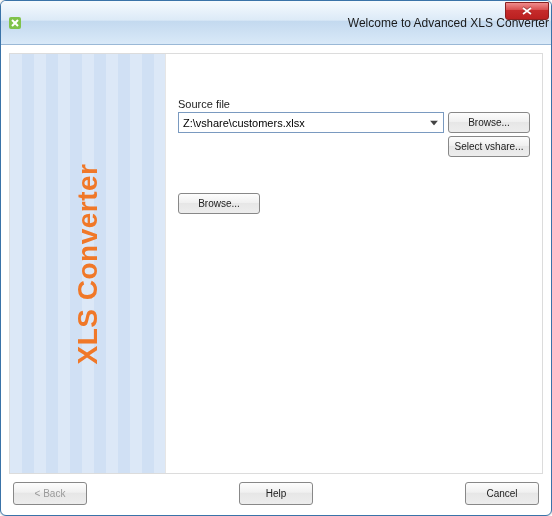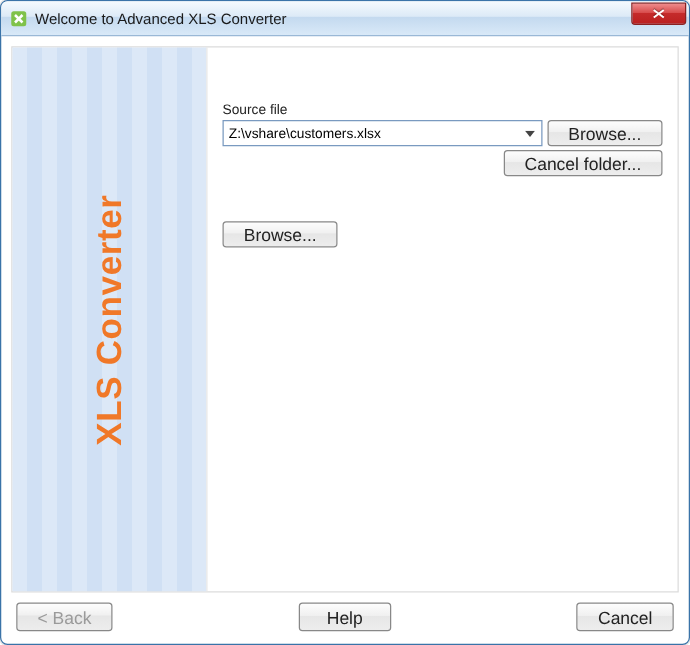--- a/index.html
+++ b/index.html
@@ -16,27 +16,28 @@
   height: 516px;
   border: 1px solid #3a73a8;
   border-radius: 6px;
   overflow: hidden;
   background: #fff;
   display: flex;
   flex-direction: column;
   box-shadow: 0 0 0 1px rgba(0,0,0,0.1);
 }
 .titlebar {
-  height: 28px;
+  height: 44px;
   background: linear-gradient(to bottom, #f5fafe 0%, #dceaf7 45%, #c3d9ef 46%, #d9e9f8 100%);
   border-bottom: 1px solid #9ab8d6;
   display: flex;
   align-items: center;
   padding: 0 2px 0 6px;
   position: relative;
+  justify-content: space-between;
 }
 .titlebar .app-icon {
   width: 16px; height: 16px;
   margin-right: 5px;
   display: flex; align-items: center; justify-content: center;
 }
 .titlebar .title {
   color: #1a1a1a;
   font-size: 12px;
 }
@@ -112,25 +113,25 @@
 .combo .arrow {
   position: absolute;
   right: 2px; top: 50%;
   transform: translateY(-50%);
   width: 14px; height: 15px;
   display: flex; align-items: center; justify-content: center;
 }
 .btn {
   height: 21px;
   min-width: 82px;
-  padding: 0 16px;
+  padding: 0 0;
   background: linear-gradient(to bottom, #fdfdfd 0%, #f0f0f0 45%, #e6e6e6 46%, #ededed 100%);
   border: 1px solid #888;
   border-radius: 3px;
-  font-size: 14px;
+  font-size: 10px;
   font-family: inherit;
   color: #222;
   cursor: pointer;
   display: inline-flex;
   align-items: center;
   justify-content: center;
 }
 .btn:disabled {
   color: #9a9a9a;
   cursor: default;
@@ -182,21 +183,21 @@
               <span>Z:\vshare\customers.xlsx</span>
               <span class="arrow">
                 <svg width="8" height="5" viewBox="0 0 8 5">
                     <path d="M0 0 L8 0 L4 5 Z" fill="#444"></path>
                   </svg>
               </span>
             </div>
             <button class="btn">Browse...</button>
           </div>
           <div class="right-align">
-            <button class="btn">Cancel folder...</button>
+            <button class="btn">Select vshare...</button>
           </div>
         </div>
 
         <div class="field-group">
           <div class="row">
             <button class="btn">Browse...</button>
           </div>
         </div>
 
       </div>

